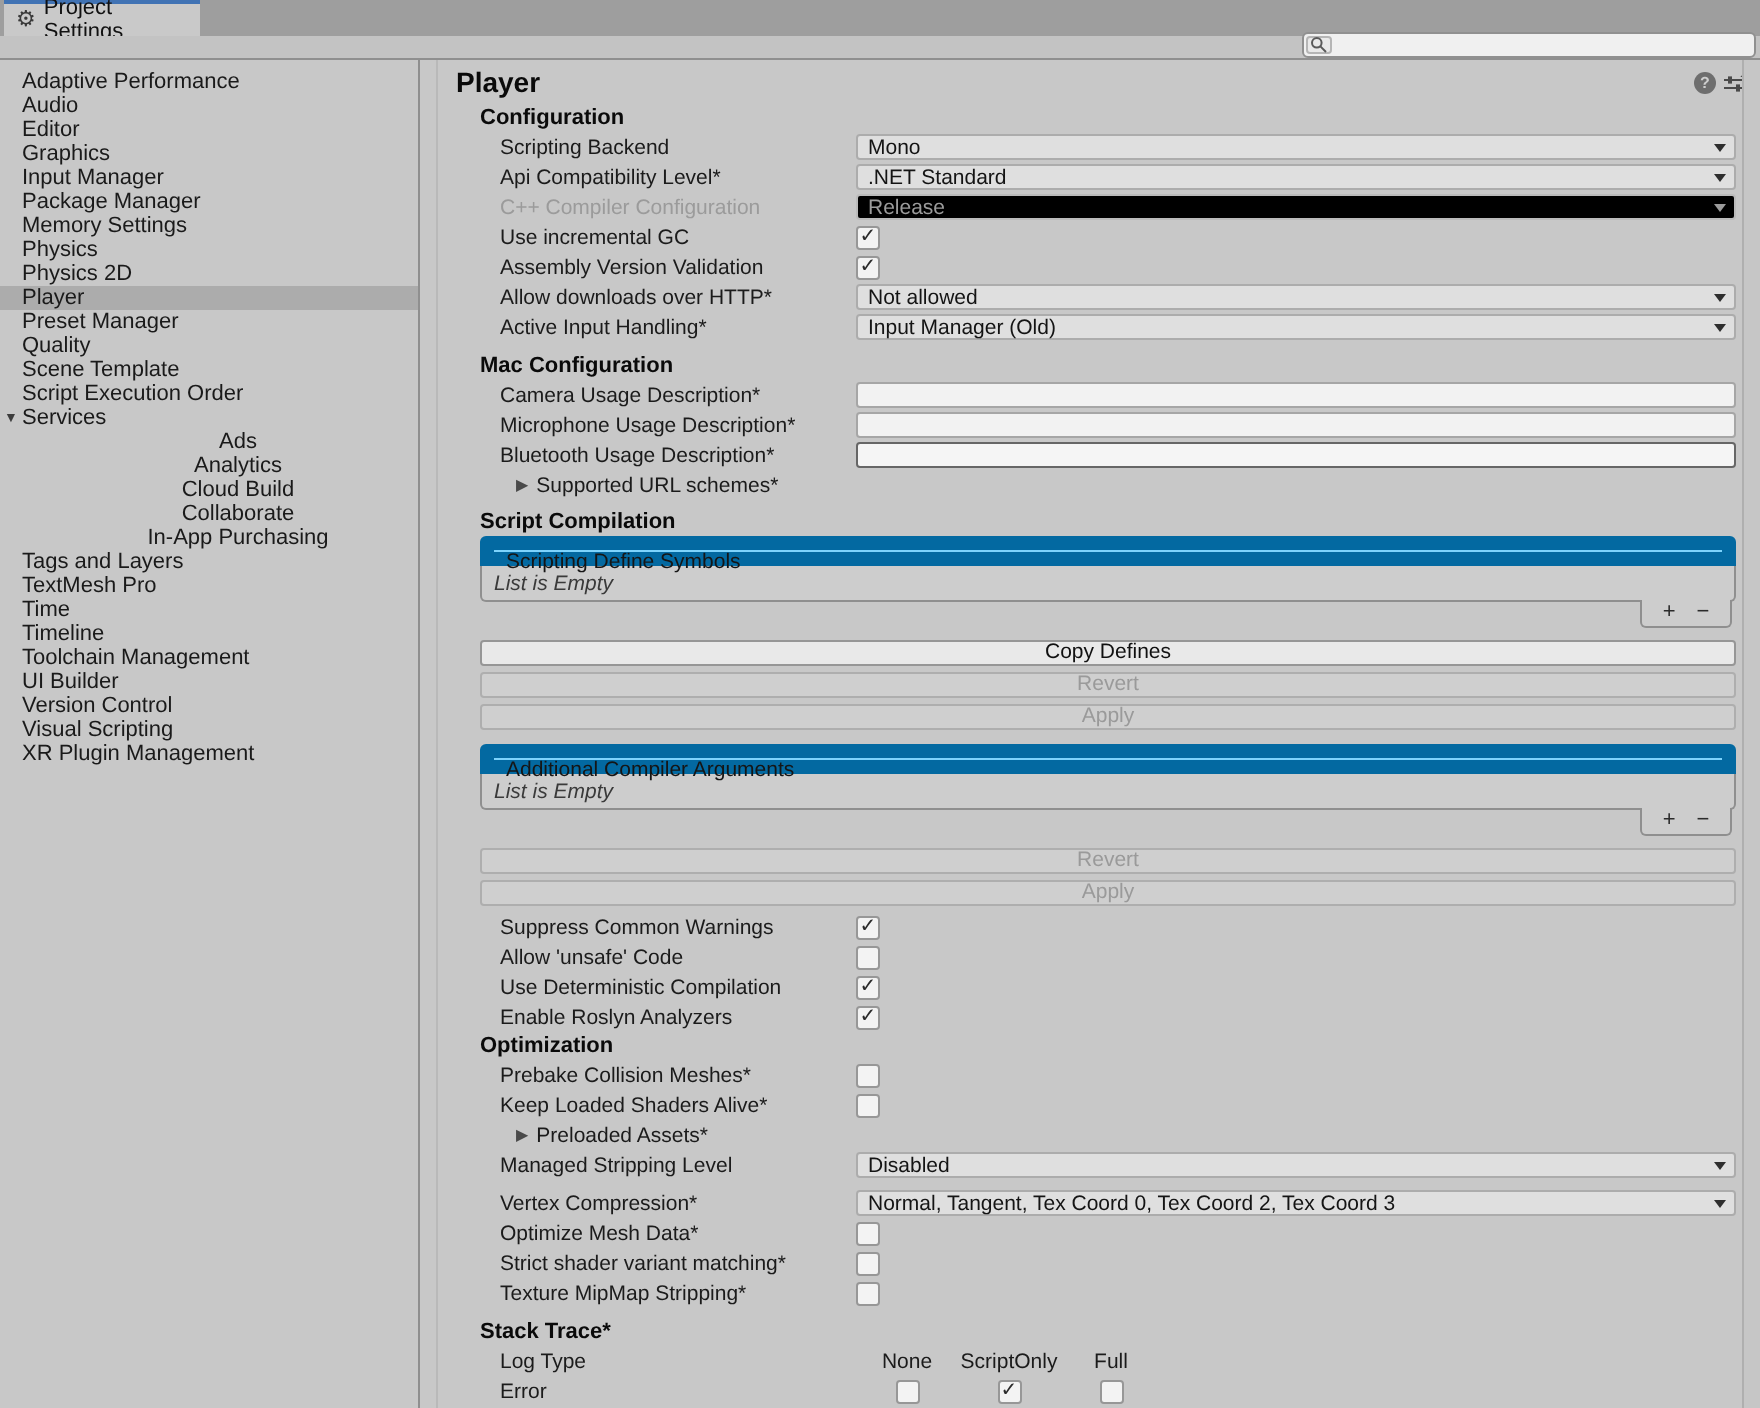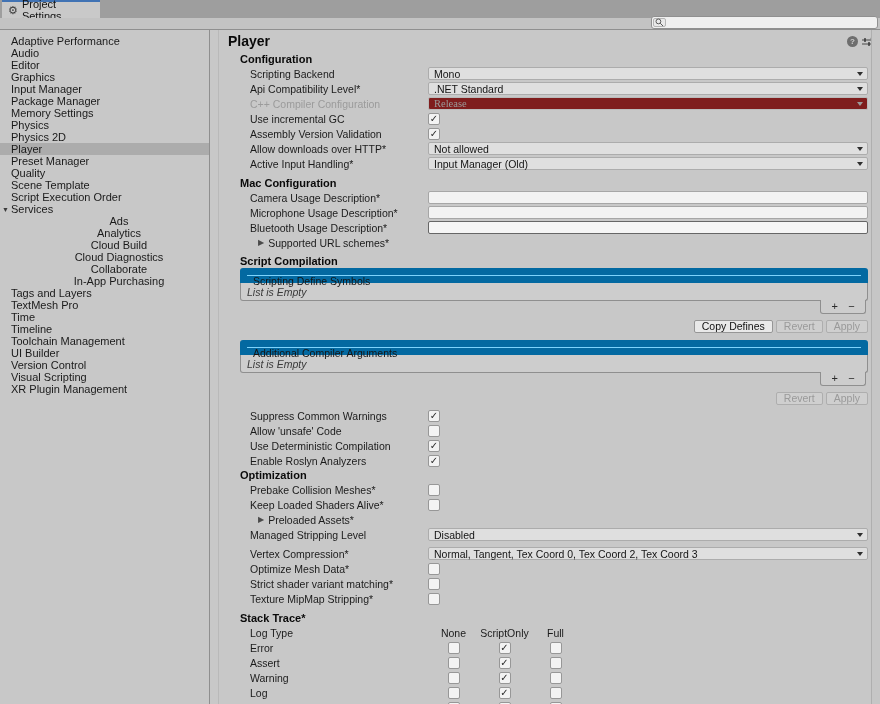--- a/index.html
+++ b/index.html
@@ -35,21 +35,21 @@
   .content { position:relative; padding:0 12px 0 29px; }
   .section-title { height:14px; line-height:14px; font-weight:bold; font-size:11px; color:#0A0A0A; }
   .row { display:flex; align-items:center; height:15px; padding-left:10px; }
   .row .lbl { width:178px; flex:none; font-size:10.5px; color:#1B1B1B; }
   .row.disabled .lbl { color:#9B9B9B; }
   .grow { flex:1; }
 
   .ctrl { flex:1; min-width:0; }
   .dd { position:relative; height:13px; background:#DFDFDF; border:1px solid #ACACAC; border-radius:2px; display:flex; align-items:center; padding:0 14px 0 5px; font-size:10.5px; color:#141414; }
   .dd-arrow { position:absolute; right:4px; top:50%; margin-top:-2px; width:0; height:0; border-left:3.5px solid transparent; border-right:3.5px solid transparent; border-top:4px solid #2E2E2E; }
-  .row.disabled .dd { background:#7f1d1d; border-color:#BBBBBB; color:#9B9B9B;font-family:Liberation Serif, serif; }
+  .row.disabled .dd { background:#000000; border-color:#BBBBBB; color:#9B9B9B; }
   .row.disabled .dd-arrow { border-top-color:#9B9B9B; }
 
   .ti { height:13px; background:#F2F2F2; border:1px solid #A6A6A6; border-radius:2px; font-family:inherit; font-size:10.5px; padding:0 3px; outline:none; }
   .ti.focus { border-color:#666666; background:#F5F5F5; }
 
   .cb { width:12px; height:12px; flex:none; background:#F3F3F3; border:1px solid #979797; border-radius:2px; display:inline-flex; align-items:center; justify-content:center; }
   .mark { font-size:10px; line-height:10px; color:#2B2B2B; }
 
   .foldout { display:flex; align-items:center; height:15px; padding-left:18px; gap:4px; }
   .fo-arrow { font-size:8px; color:#4A4A4A; line-height:8px; }
@@ -59,21 +59,21 @@
   .list-header { height:15px; line-height:13px; background:#7dd3fc; border:7px solid #0369a1; border-radius:3px 3px 0 0; font-size:10.5px; color:#151515; padding:0 6px; }
   .list-body { height:18px; background:#CDCDCD; border:1px solid #8F8F8F; border-top:none; border-radius:0 0 3px 3px; font-size:10.5px; color:#3A3A3A; padding:3px 6px 0;font-style:italic; }
   .list-footer { height:13px; display:flex; justify-content:flex-end; padding-right:2px; }
   .footer-box { width:46px; margin-top:-1px; background:#CDCDCD; border:1px solid #8F8F8F; border-top:none; border-radius:0 0 3px 3px; display:flex; align-items:center; justify-content:space-evenly; }
   .pm { font-size:11px; line-height:11px; color:#2B2B2B; cursor:default; }
 
   .btn-row { display:flex; justify-content:flex-end; gap:3px; }
   .btn { height:13px; padding:0 7px; font-family:inherit; font-size:10.5px; line-height:11px; background:#E9E9E9; border:1px solid #969696; border-radius:2px; color:#111; }
   .btn.disabled { background:#CFCFCF; border-color:#AEAEAE; color:#9A9A9A; }
 
-  .st-col { width:51px; flex:none; display:flex; align-items:center; justify-content:center; font-size:10.5px; color:#1B1B1B;text-align:right; } .mt3{margin-top:3px;} .mt4{margin-top:4px;} .mt5{margin-top:5px;} .mt6{margin-top:6px;} .mt7{margin-top:7px;}
+  .st-col { width:51px; flex:none; display:flex; align-items:center; justify-content:center; font-size:10.5px; color:#1B1B1B;text-align:right; } .mt3{margin-top:3px;} .mt4{margin-top:4px;} .mt5{margin-top:5px;} .mt6{margin-top:6px;flex-direction:column;} .mt7{margin-top:7px;}
 </style>
 </head>
 <body>
 
 <div class="tabbar">
   <div class="tab">
     <span class="tab-gear">⚙</span>
     <span>Project Settings</span>
   </div>
 </div>
@@ -157,24 +157,20 @@
     <div class="side-item child">
       <span class="expander"></span>
       <span class="side-label">Analytics</span>
     </div>
     <div class="side-item child">
       <span class="expander"></span>
       <span class="side-label">Cloud Build</span>
     </div>
     <div class="side-item child">
       <span class="expander"></span>
-      <span class="side-label">Cloud Diagnostics</span>
-    </div>
-    <div class="side-item child">
-      <span class="expander"></span>
       <span class="side-label">Collaborate</span>
     </div>
     <div class="side-item child">
       <span class="expander"></span>
       <span class="side-label">In-App Purchasing</span>
     </div>
     <div class="side-item">
       <span class="expander"></span>
       <span class="side-label">Tags and Layers</span>
     </div>

